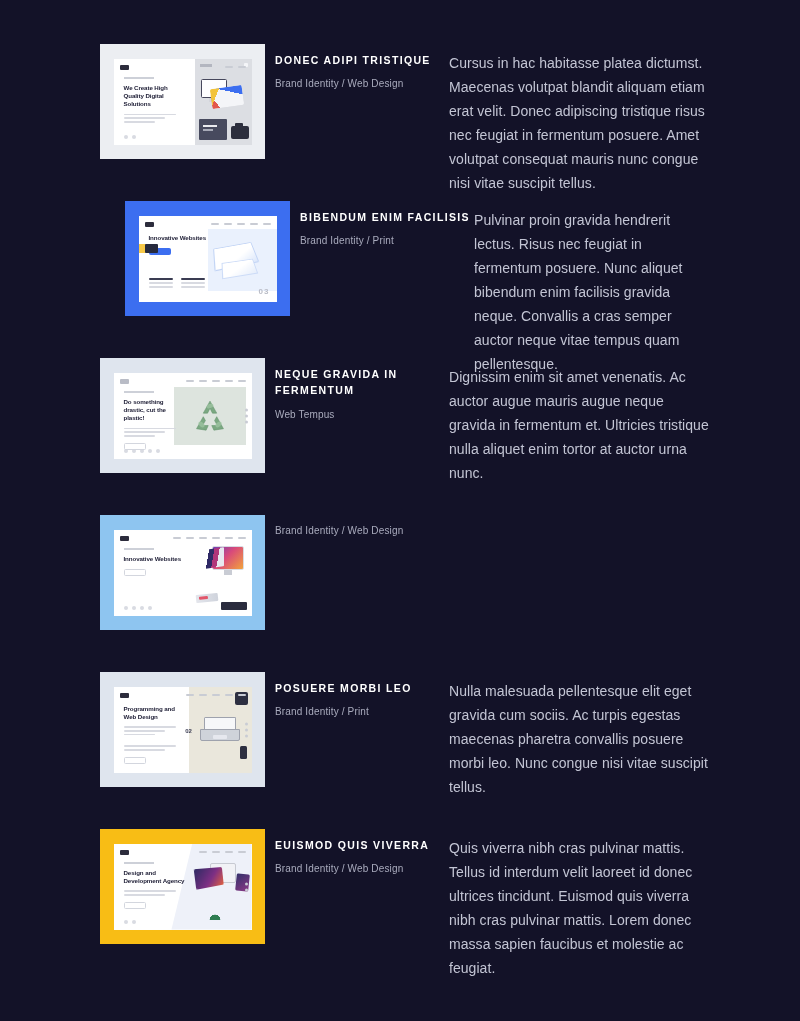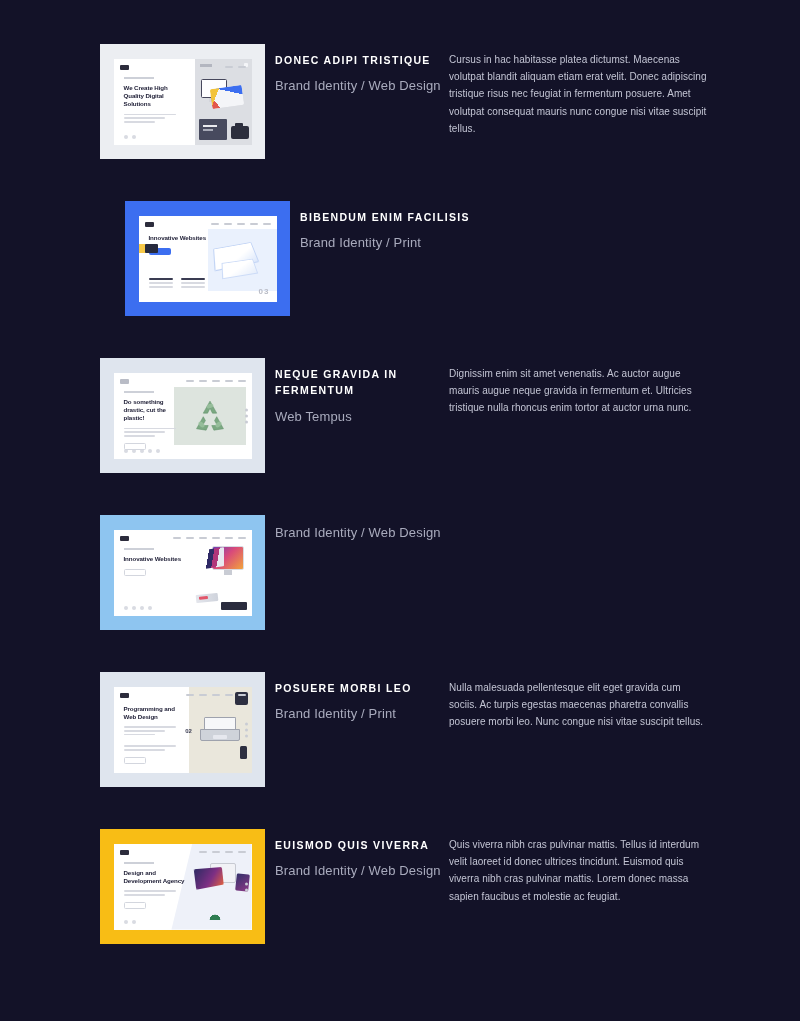--- a/index.html
+++ b/index.html
@@ -444,30 +444,30 @@
   .item-title {
     font-size: 10.5px;
     font-weight: bold;
     letter-spacing: 1.35px;
     color: #ffffff;
     text-transform: uppercase;
     line-height: 1.55;
     margin-bottom: 8px;
   }
   .item-cats {
-    font-size: 13px;
+    font-size: 10px;
     color: #a9abbd;
     letter-spacing: 0.15px;
     line-height: 1.5;
   }
 
   .desc {
     flex: 1 1 auto;
     padding-top: 7px;
-    font-size: 10px;
+    font-size: 14px;
     line-height: 1.72;
     color: #c3c5d4;
     letter-spacing: 0.05px;
   }
 </style>
 </head>
 <body>
 
 <div class="page">
   <div class="portfolio-list">
@@ -551,20 +551,21 @@
                 <i></i>
               </div>
           </div>
           <div class="mini-pager">03</div>
         </div>
       </div>
       <div class="meta">
         <div class="item-title">BIBENDUM ENIM FACILISIS</div>
         <div class="item-cats">Brand Identity / Print</div>
       </div>
+      <div class="desc">Pulvinar proin gravida hendrerit lectus. Risus nec feugiat in fermentum posuere. Nunc aliquet bibendum enim facilisis gravida neque. Convallis a cras semper auctor neque vitae tempus quam pellentesque.</div>
     </div>
 
     <div class="portfolio-item">
       <div class="thumb thumb-3">
         <div class="thumb-inner">
           <div class="t3-hero">
             <svg class="t3-recycle" viewBox="0 0 100 96">
               <g fill="#7ba882" stroke="#5f8f68" stroke-width="1.5">
                 <path d="M50 6 L69 40 L57 40 L50 26 L43 40 L31 40 Z"></path>
                 <path d="M12 84 L31 50 L37 61 L29 75 L45 75 L39 88 Z"></path>
@@ -608,21 +609,21 @@
               <i></i>
               <i></i>
               <i></i>
             </div>
         </div>
       </div>
       <div class="meta">
         <div class="item-title">NEQUE GRAVIDA IN FERMENTUM</div>
         <div class="item-cats">Web Tempus</div>
       </div>
-      <div class="desc">Dignissim enim sit amet venenatis. Ac auctor augue mauris augue neque gravida in fermentum et. Ultricies tristique nulla rhoncus enim tortor at auctor urna nunc.</div>
+      <div class="desc">Dignissim enim sit amet venenatis. Ac auctor augue mauris augue neque gravida in fermentum et. Ultricies tristique nulla aliquet enim tortor at auctor urna nunc.</div>
     </div>
 
     <div class="portfolio-item">
       <div class="thumb thumb-4">
         <div class="thumb-inner">
           <div class="t4-mon"></div>
           <div class="t4-fan"></div>
           <div class="t4-kb"></div>
           <div class="t4-tag"></div>
           <div class="mini-nav">

